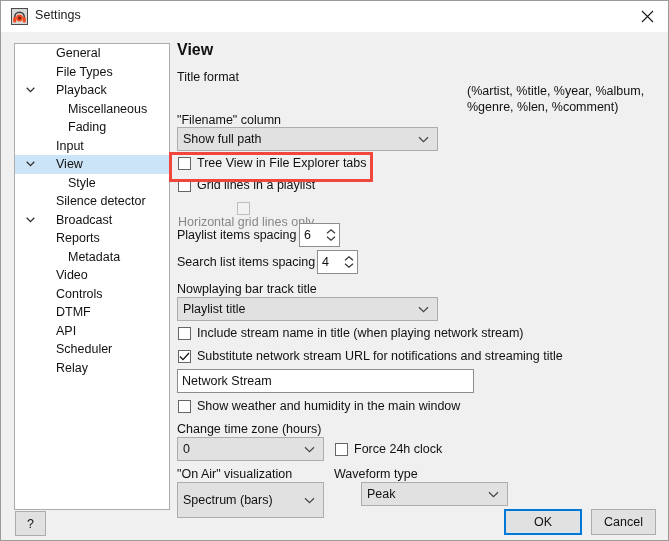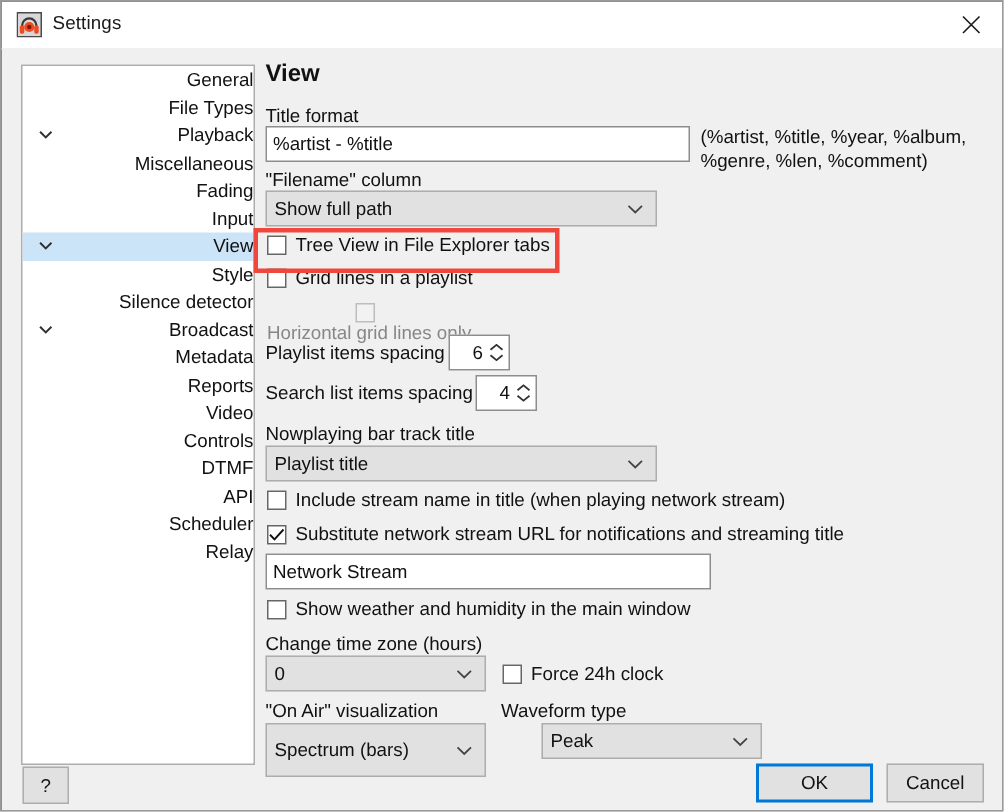--- a/index.html
+++ b/index.html
@@ -8,24 +8,23 @@
     background: #ffffff;
   }
   body {
     font-family: "Liberation Sans", sans-serif;
   }
   #window {
     position: relative;
     width: 669px;
     height: 541px;
     box-sizing: border-box;
-    background: #404040;
+    background: #7dd3fc;
     border: 1px solid #9a9a9a;
     overflow: hidden;
-    text-align: right;
   }
 
   
   #titlebar {
     position: absolute;
     left: 0; top: 0;
     width: 669px;
     height: 31px;
     background: #ffffff;
     border-bottom: 1px solid #e3e3e3;
@@ -315,27 +314,27 @@
         <span class="tree-label">Silence detector</span>
       </div>
       <div class="tree-item lvl0">
         <span class="chev">
           <svg width="9" height="6" viewBox="0 0 9 6">
               <path d="M0.7 0.8 L4.5 4.6 L8.3 0.8" stroke="#303030" stroke-width="1.3" fill="none"></path>
             </svg>
         </span>
         <span class="tree-label">Broadcast</span>
       </div>
+      <div class="tree-item lvl0">
+        <span class="tree-label">Reports</span>
+      </div>
       <div class="tree-item lvl1">
         <span class="tree-label">Metadata</span>
       </div>
       <div class="tree-item lvl0">
-        <span class="tree-label">Reports</span>
-      </div>
-      <div class="tree-item lvl0">
         <span class="tree-label">Video</span>
       </div>
       <div class="tree-item lvl0">
         <span class="tree-label">Controls</span>
       </div>
       <div class="tree-item lvl0">
         <span class="tree-label">DTMF</span>
       </div>
       <div class="tree-item lvl0">
         <span class="tree-label">API</span>
@@ -348,21 +347,20 @@
       </div>
     </div>
 
     <div id="help-btn">?</div>
 
     <div id="main">
 
       <div id="page-title">View</div>
 
       <div class="lbl" style="left:0; top:38px;">Title format</div>
-      <div class="textbox" style="left:0; top:52px; width:283px; height:24px;">%artist - %title</div>
       <div class="lbl" style="left:290px; top:52px;">(%artist, %title, %year, %album,</div>
       <div class="lbl" style="left:290px; top:68px;">%genre, %len, %comment)</div>
 
       <div class="lbl" style="left:0; top:81px;">"Filename" column</div>
       <div class="combo" style="left:0; top:95px; width:261px; height:24px;">
         <span>Show full path</span>
         <span class="arrow">
           <svg width="11" height="7" viewBox="0 0 11 7">
               <path d="M1 1.2 L5.5 5.6 L10 1.2" stroke="#444" stroke-width="1.2" fill="none"></path>
             </svg>

